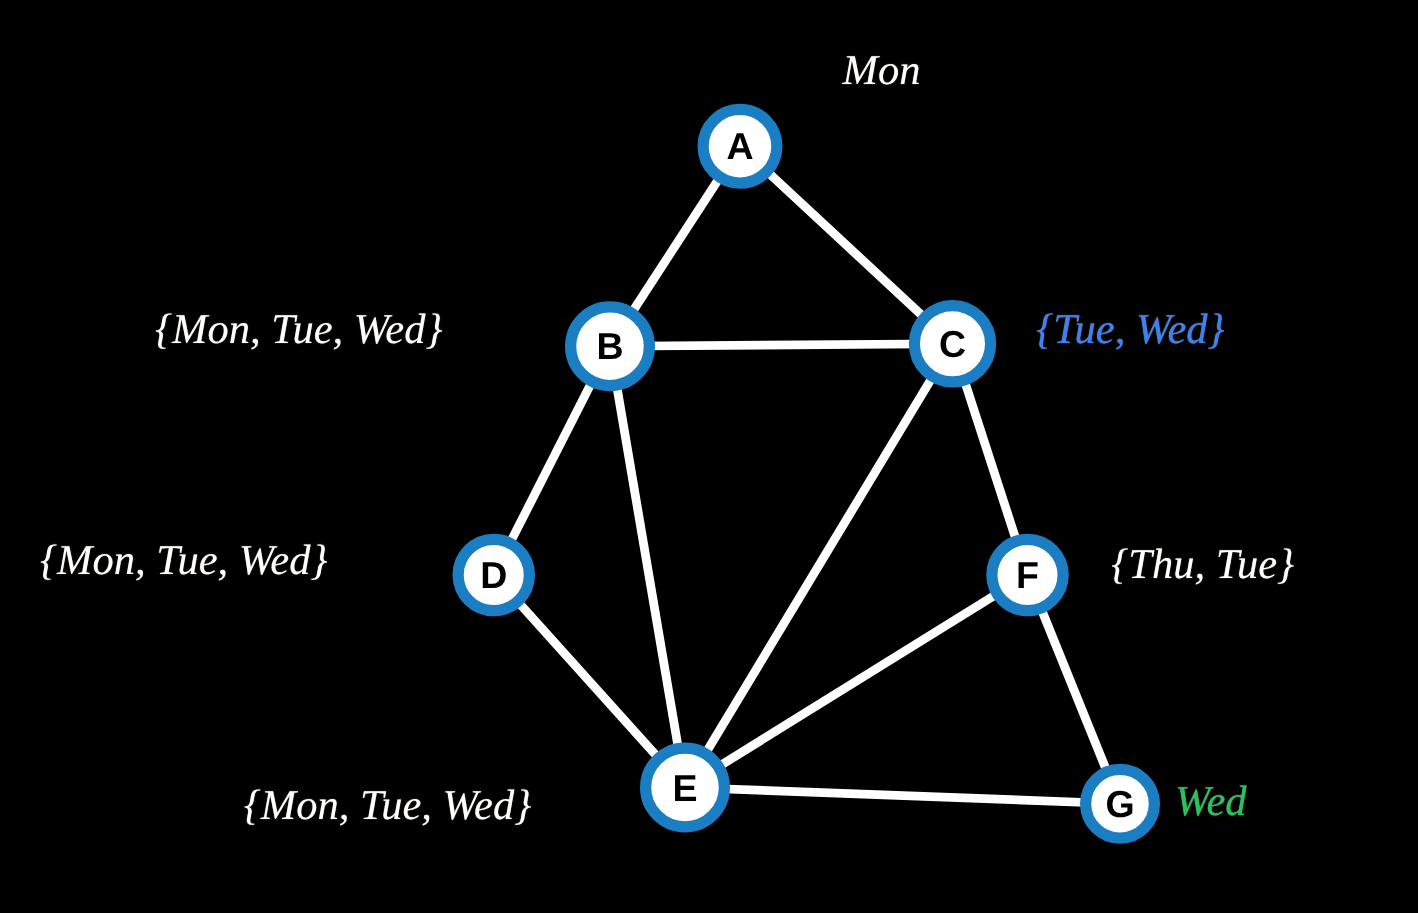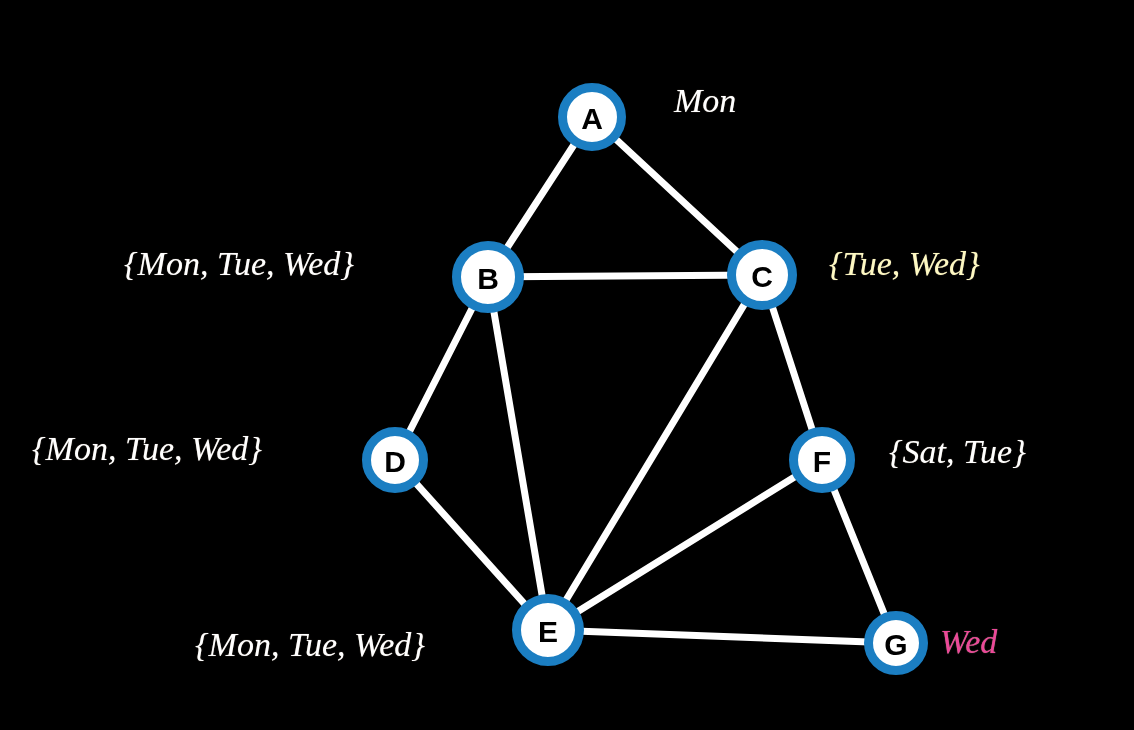--- a/index.html
+++ b/index.html
@@ -105,21 +105,21 @@
           <circle cx="822" cy="460" r="28.5" class="node-ring" fill="#ffffff" stroke="#1b7ec2"></circle>
           <text x="822" y="461" class="node-letter" fill="#000000">F</text>
         </g>
         <g>
           <circle cx="896" cy="643" r="27.5" class="node-ring" fill="#ffffff" stroke="#1b7ec2"></circle>
           <text x="896" y="644" class="node-letter" fill="#000000">G</text>
         </g>
       </g>
   </svg>
   <div id="labels-layer">
-      <div class="domain-label align-left" style="color: rgb(255, 255, 255); top: 40px; left: 674px; margin-top: 44px;">Mon</div>
+      <div class="domain-label align-left" style="color: rgb(255, 255, 255); top: 40px; left: 674px;">Mon</div>
       <div class="domain-label align-right" style="color: rgb(255, 255, 255); top: 247px; left: 124px;">{Mon, Tue, Wed}</div>
-      <div class="domain-label align-left" style="color: #fef9c3; top: 247px; left: 829px;">{Tue, Wed}</div>
+      <div class="domain-label align-left" style="color: #3b82f6; top: 247px; left: 829px;">{Tue, Wed}</div>
       <div class="domain-label align-right" style="color: rgb(255, 255, 255); top: 432px; left: 32px;">{Mon, Tue, Wed}</div>
       <div class="domain-label align-right" style="color: rgb(255, 255, 255); top: 628px; left: 195px;">{Mon, Tue, Wed}</div>
-      <div class="domain-label align-left" style="color: rgb(255, 255, 255); top: 435px; left: 889px;">{Sat, Tue}</div>
-      <div class="domain-label align-left" style="color: #ec4899; top: 625px; left: 940px;">Wed</div>
+      <div class="domain-label align-left" style="color: rgb(255, 255, 255); top: 435px; left: 889px;">{Thu, Tue}</div>
+      <div class="domain-label align-left" style="color: #22c55e; top: 625px; left: 940px;">Wed</div>
     </div>
 </div>
 
 </body></html>

